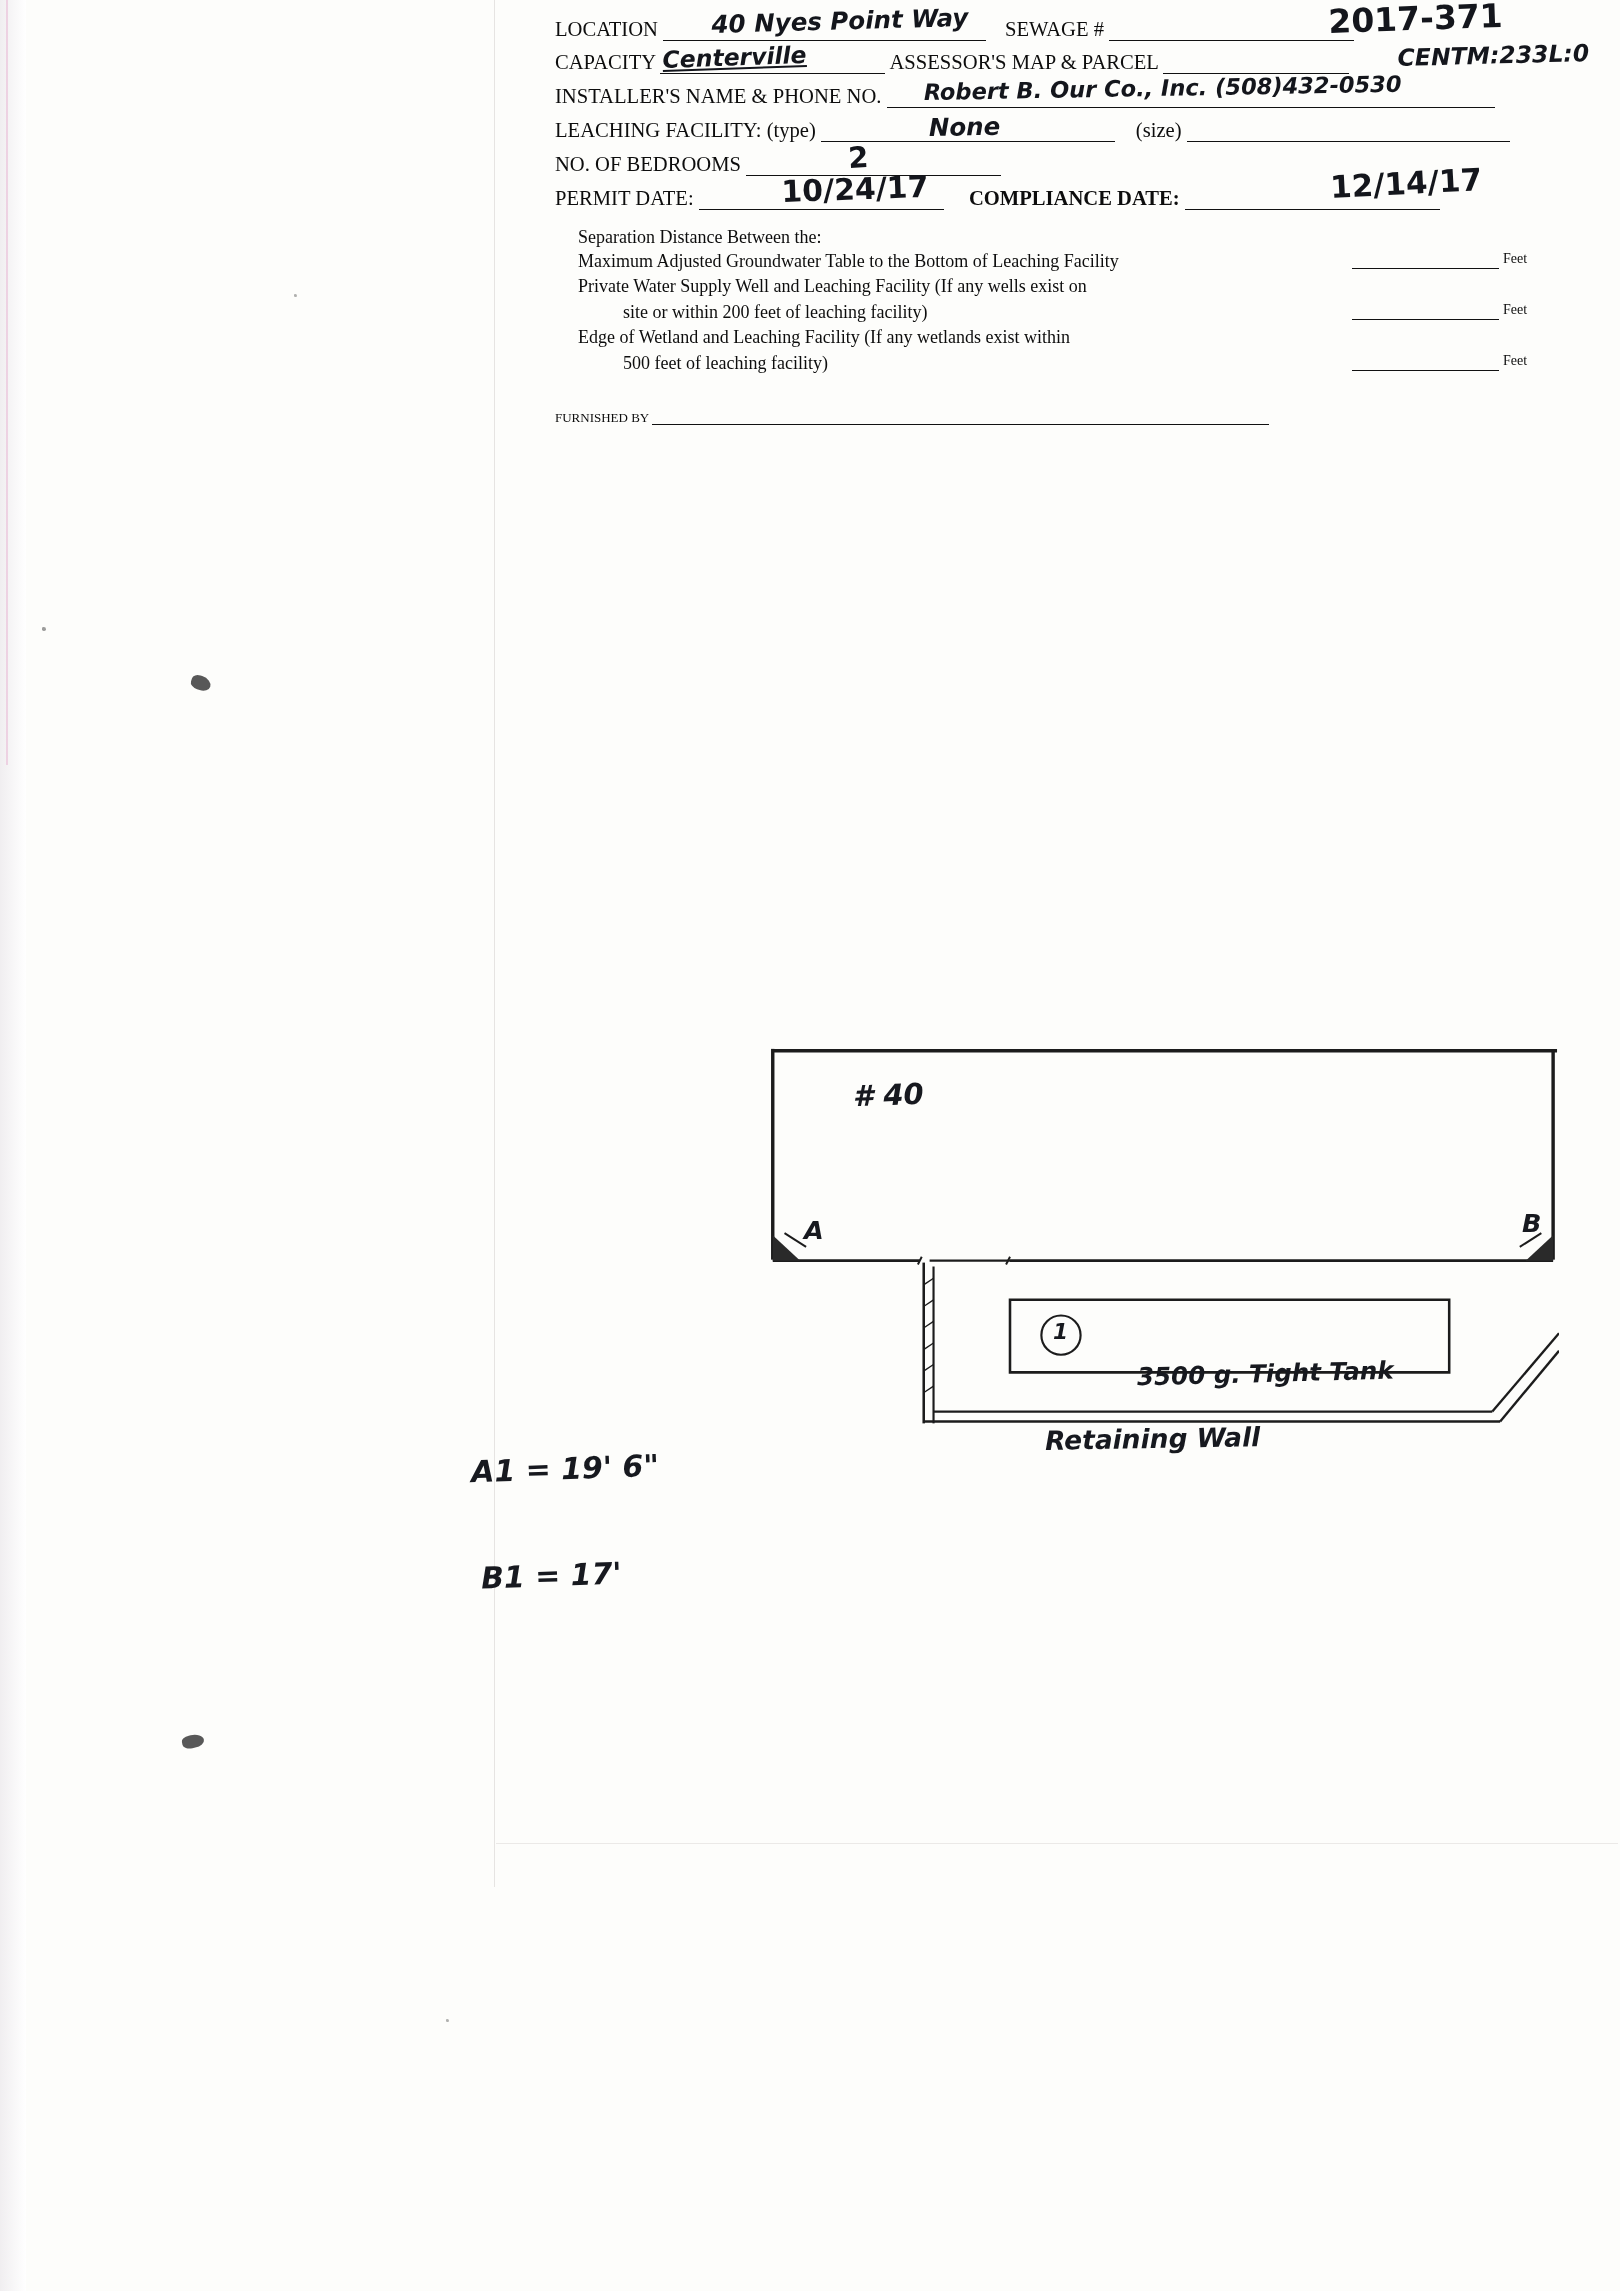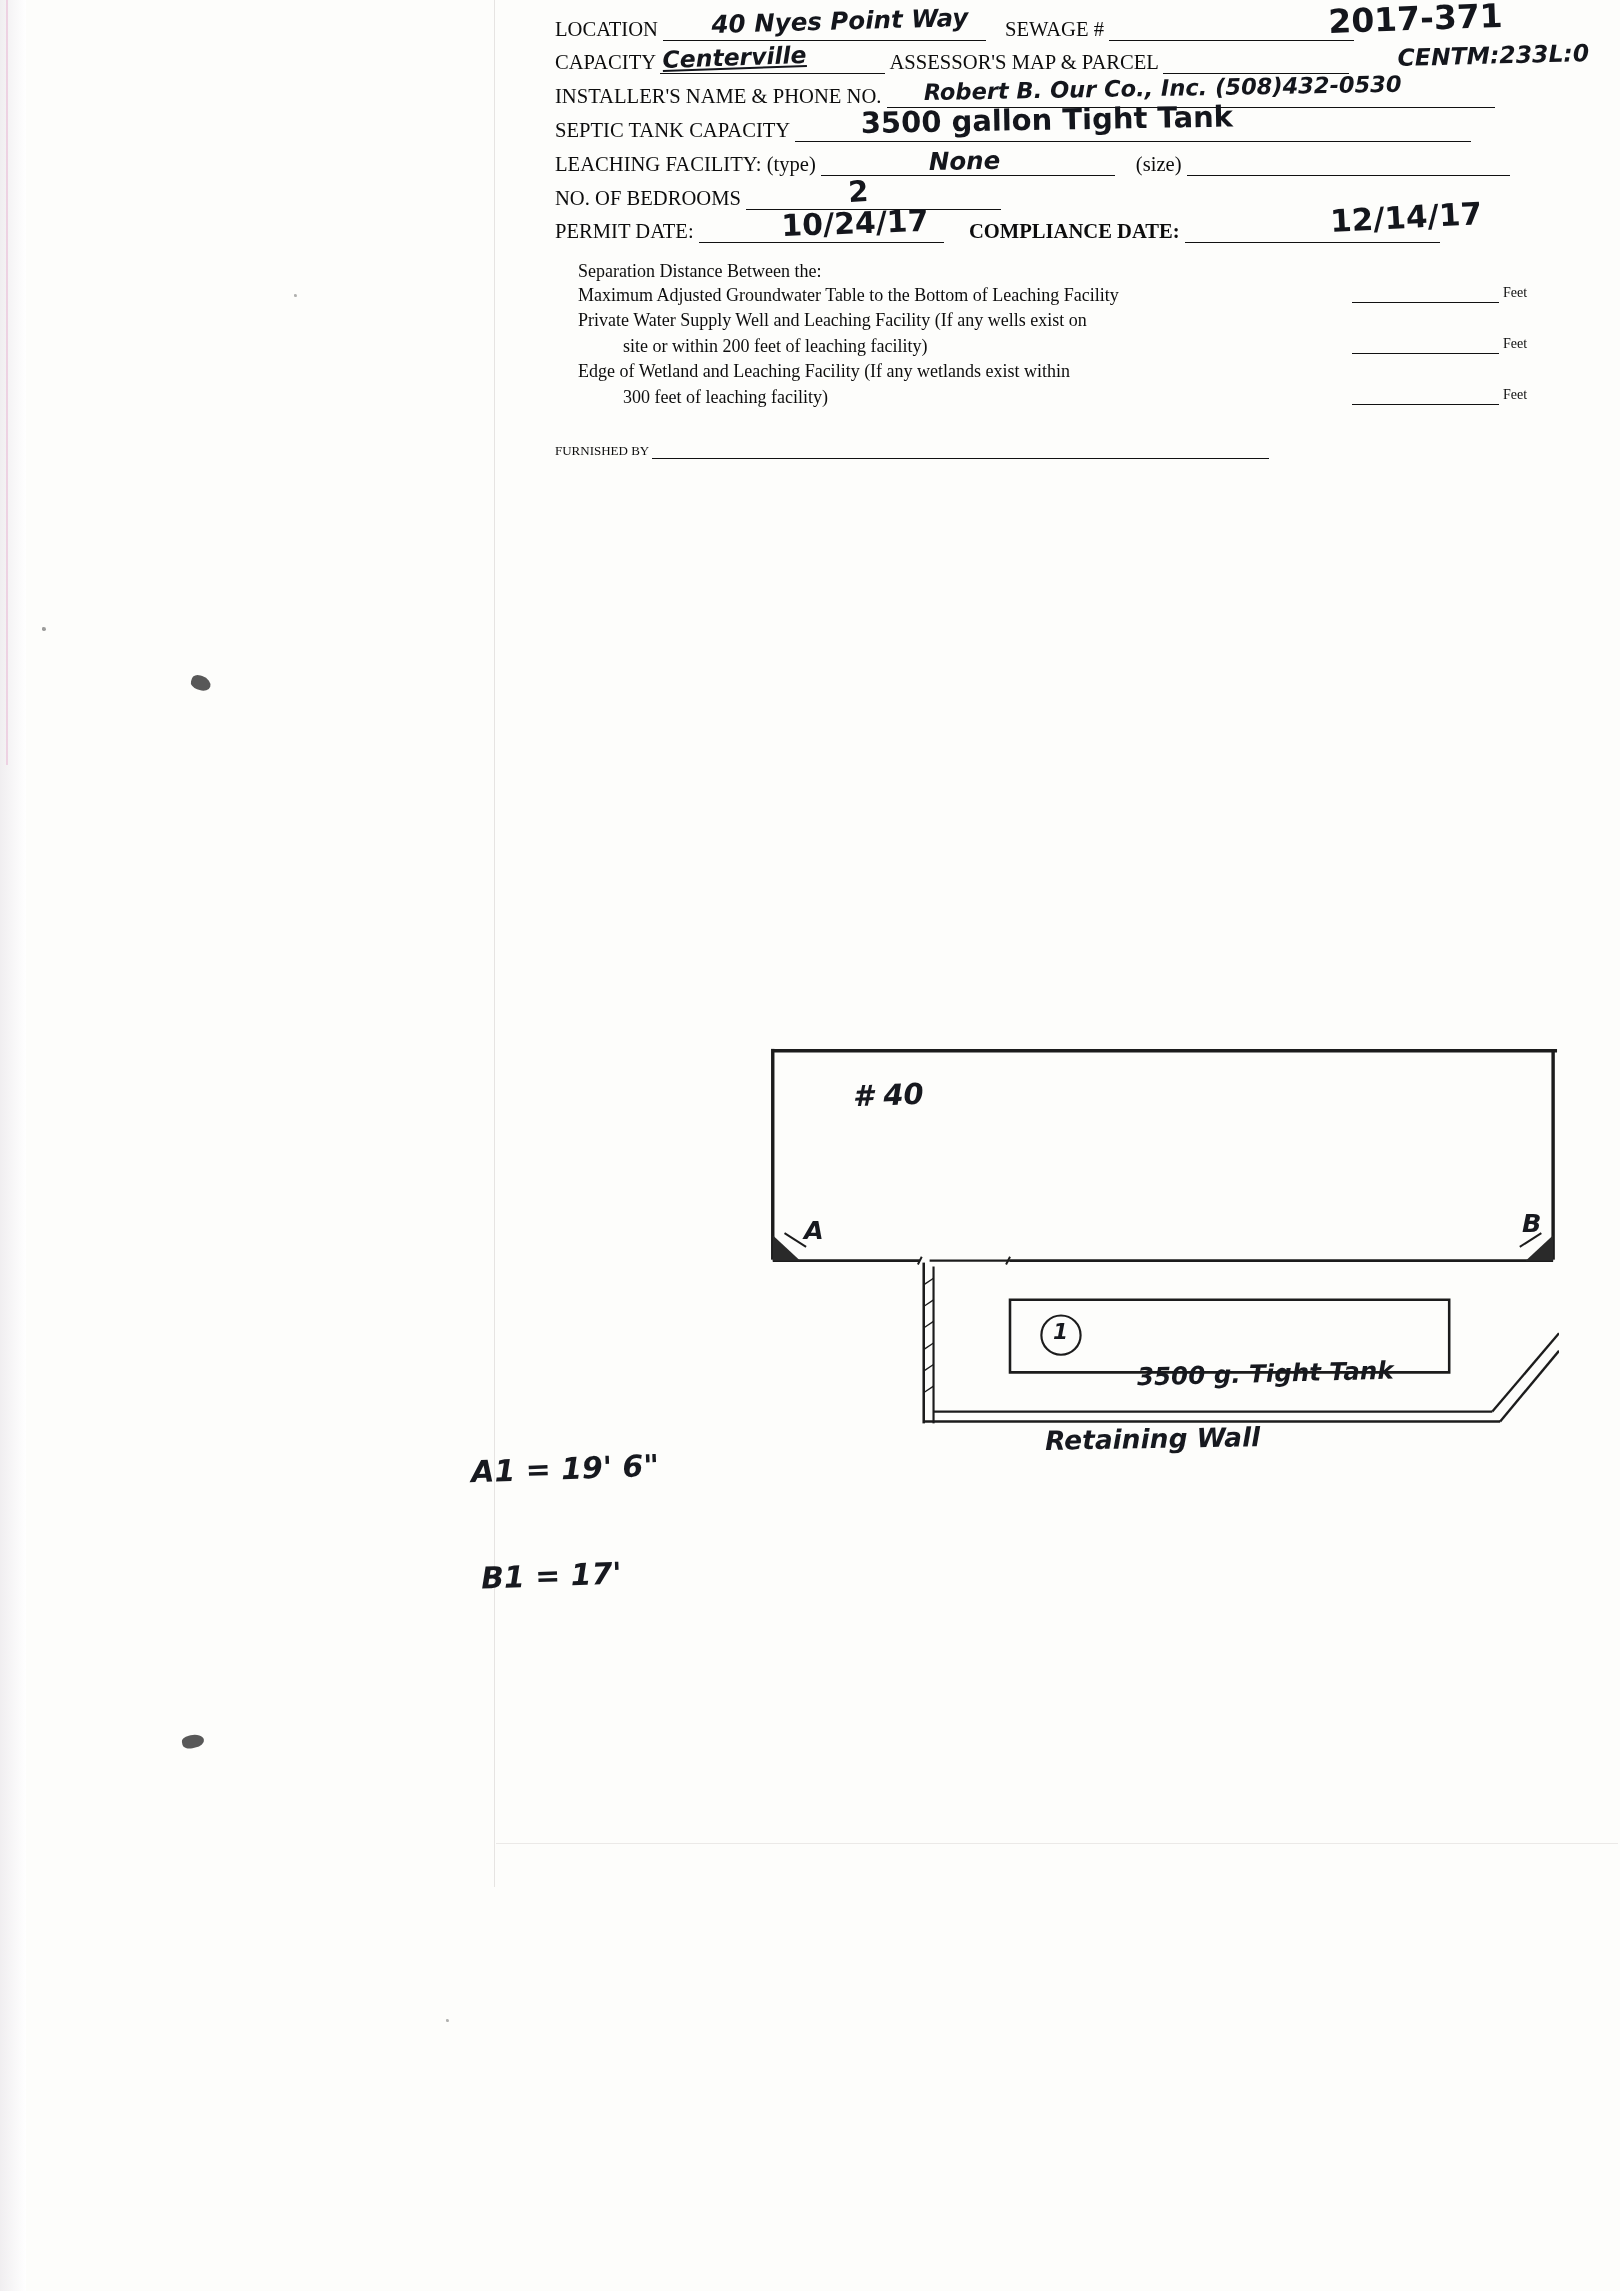--- a/index.html
+++ b/index.html
@@ -184,25 +184,20 @@
     <span class="hw" style="left:108px; top:-5.9px; font-size:23.5px; transform:rotate(-2deg); text-decoration:underline;">Centerville</span>
     <span class="hw" style="left:843px; top:-7.8px; font-size:23.5px; transform:rotate(-1.5deg);">CENTM:233L:0</span>
   </div>
 
   <div class="row">
     <span class="lbl">INSTALLER'S NAME &amp; PHONE NO.</span>
     <span class="rule" style="width:608px;"></span>
     <span class="hw" style="left:369px; top:-5.9px; font-size:22.5px; transform:rotate(-1deg);">Robert B. Our Co., Inc. (508)432-0530</span>
   </div>
 
-  <div class="row">
-    <span class="lbl">SEPTIC TANK CAPACITY</span>
-    <span class="rule" style="width:676px;"></span>
-    <span class="hw" style="left:306px; top:-12.7px; font-size:29px; transform:rotate(-1deg); font-style:normal;">3500 gallon Tight Tank</span>
-  </div>
 
   <div class="row">
     <span class="lbl">LEACHING FACILITY: (type)</span>
     <span class="rule" style="width:294px;"></span>
     <span class="lbl" style="margin-left:15.7px;">(size)</span>
     <span class="rule" style="width:323px;"></span>
     <span class="hw" style="left:374px; top:-5.9px; font-size:24.5px; transform:rotate(-1deg);">None</span>
   </div>
 
   <div class="row">
@@ -240,21 +235,21 @@
       <span>site or within 200 feet of leaching facility)</span>
       <span class="feet-rule" style="left:774px; top:2px;"></span>
       <span class="feet-word" style="left:925px; top:0;">Feet</span>
     </div>
 
     <div class="sep-row" style="height:25.5px;">
       <span>Edge of Wetland and Leaching Facility (If any wetlands exist within</span>
     </div>
 
     <div class="sep-row sep-ind" style="height:25.5px;">
-      <span>300 feet of leaching facility)</span>
+      <span>500 feet of leaching facility)</span>
       <span class="feet-rule" style="left:774px; top:2px;"></span>
       <span class="feet-word" style="left:925px; top:0;">Feet</span>
     </div>
   </div>
 
   <div class="furnished">
     <span>FURNISHED BY</span>
     <span class="rule" style="width:617px;"></span>
   </div>
 </div>

